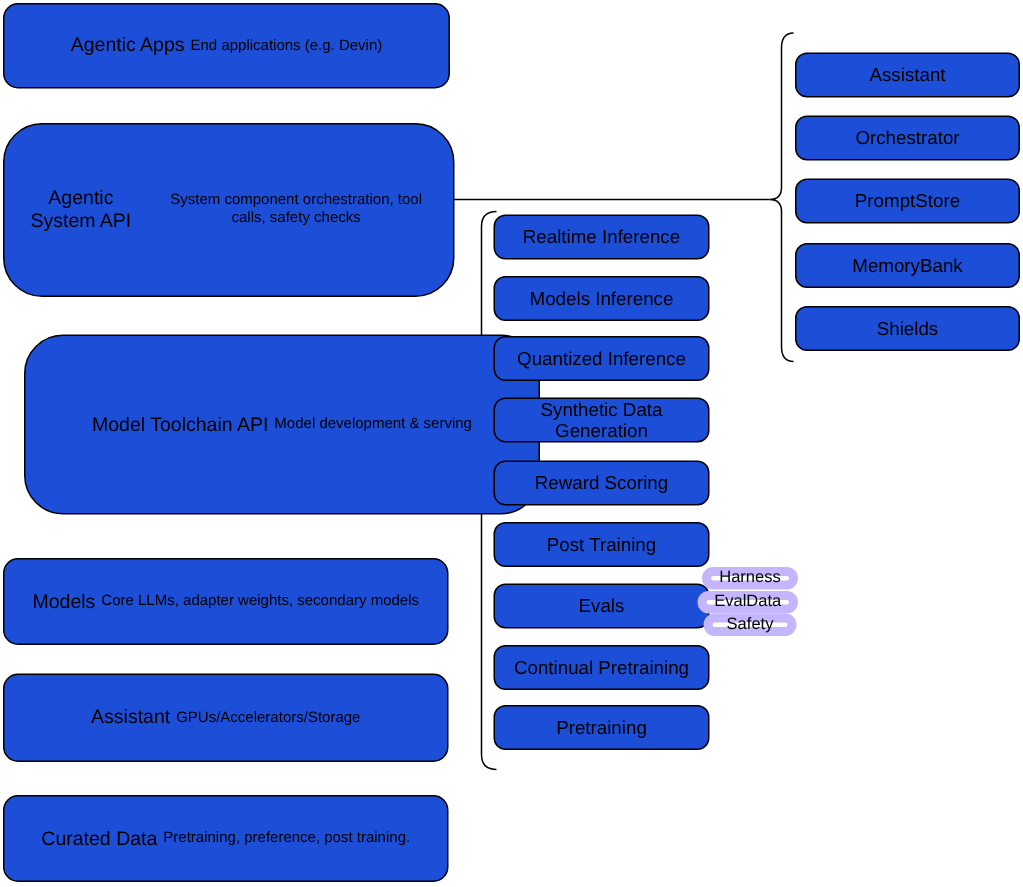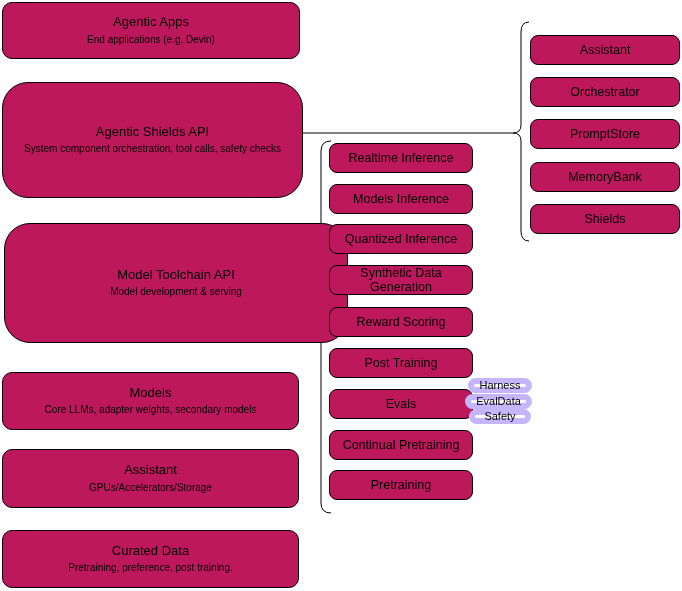--- a/index.html
+++ b/index.html
@@ -3,22 +3,22 @@
 <meta charset="utf-8">
 <style>
   html,body{margin:0;padding:0;background:#ffffff;}
   .canvas{
     position:relative;width:682px;height:591px;background:#ffffff;
     font-family:"Liberation Sans",sans-serif;color:#000000;overflow:hidden;
   }
   svg.overlay{position:absolute;left:0;top:0;width:682px;height:591px;z-index:1;}
   svg.overlay path, svg.overlay line{fill:none;stroke:#000000;stroke-width:1;}
   .node{
-    position:absolute;background:#be185d;border:1px solid #000000;box-sizing:border-box;
-    display:flex;flex-direction:column;align-items:center;justify-content:center;
+    position:absolute;background:#1d4ed8;border:1px solid #000000;box-sizing:border-box;
+    display:flex;flex-direction:row;align-items:center;justify-content:center;
     text-align:center;z-index:2;
   }
   .lbox{border-radius:10px;gap:4px;padding:2px 8px;}
   .lbox.big{border-radius:26px;}
   .title{font-size:13px;line-height:1.15;}
   .subtitle{font-size:10px;line-height:1.2;}
   .mbox{left:329px;width:144px;height:30px;border-radius:8px;font-size:12.5px;}
   .rbox{left:530px;width:150px;height:30px;border-radius:8px;font-size:12.5px;}
   .pill{
     position:absolute;background:#ffffff;border:6px solid #c4b5fd;box-sizing:border-box;
@@ -37,25 +37,25 @@
     <line x1="300" y1="324" x2="309" y2="324"></line>
     <path d="M331,141 Q321,141 321,151 L321,315 Q321,324 309,324 Q321,324 321,333 L321,503 Q321,513 331,513"></path>
   </svg>
 
   <div class="node lbox" style="left:2px;top:2px;width:298px;height:57px;">
     <div class="title">Agentic Apps</div>
     <div class="subtitle">End applications (e.g. Devin)</div>
   </div>
 
   <div class="node lbox big" style="left:2px;top:82px;width:301px;height:116px;">
-    <div class="title">Agentic Shields API</div>
+    <div class="title">Agentic System API</div>
     <div class="subtitle">System component orchestration, tool calls, safety checks</div>
   </div>
 
-  <div class="node lbox big" style="left:4px;top:223px;width:344px;height:120px;">
+  <div class="node lbox big" style="left:16px;top:223px;width:344px;height:120px;">
     <div class="title">Model Toolchain API</div>
     <div class="subtitle">Model development &amp; serving</div>
   </div>
 
   <div class="node lbox" style="left:2px;top:372px;width:297px;height:58px;">
     <div class="title">Models</div>
     <div class="subtitle">Core LLMs, adapter weights, secondary models</div>
   </div>
 
   <div class="node lbox" style="left:2px;top:449px;width:297px;height:59px;">

